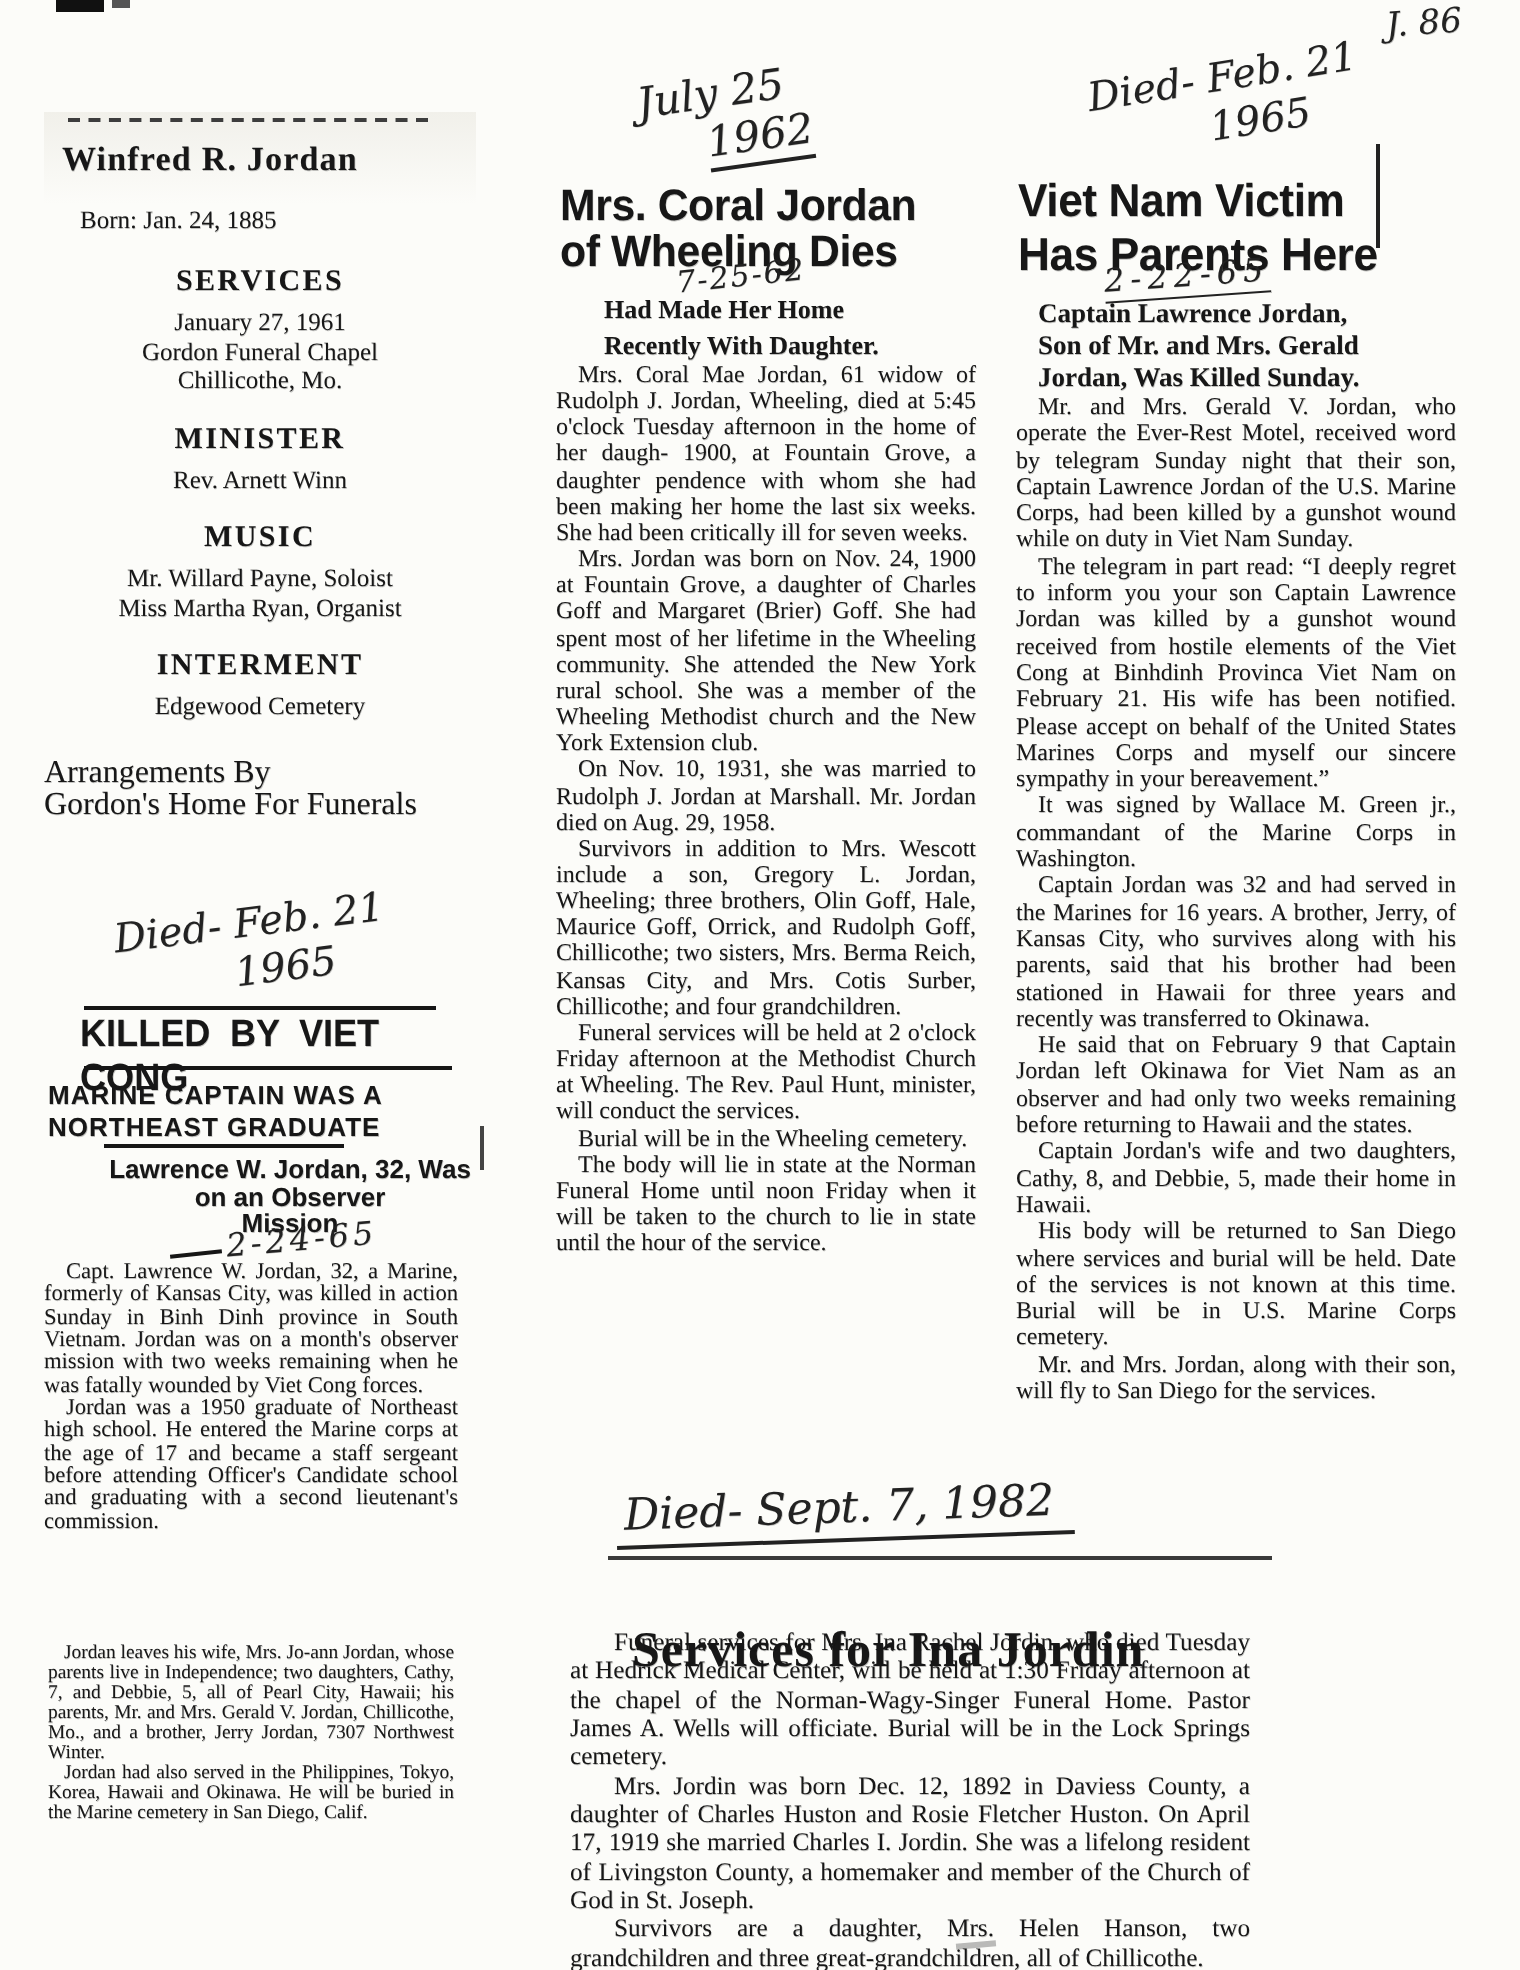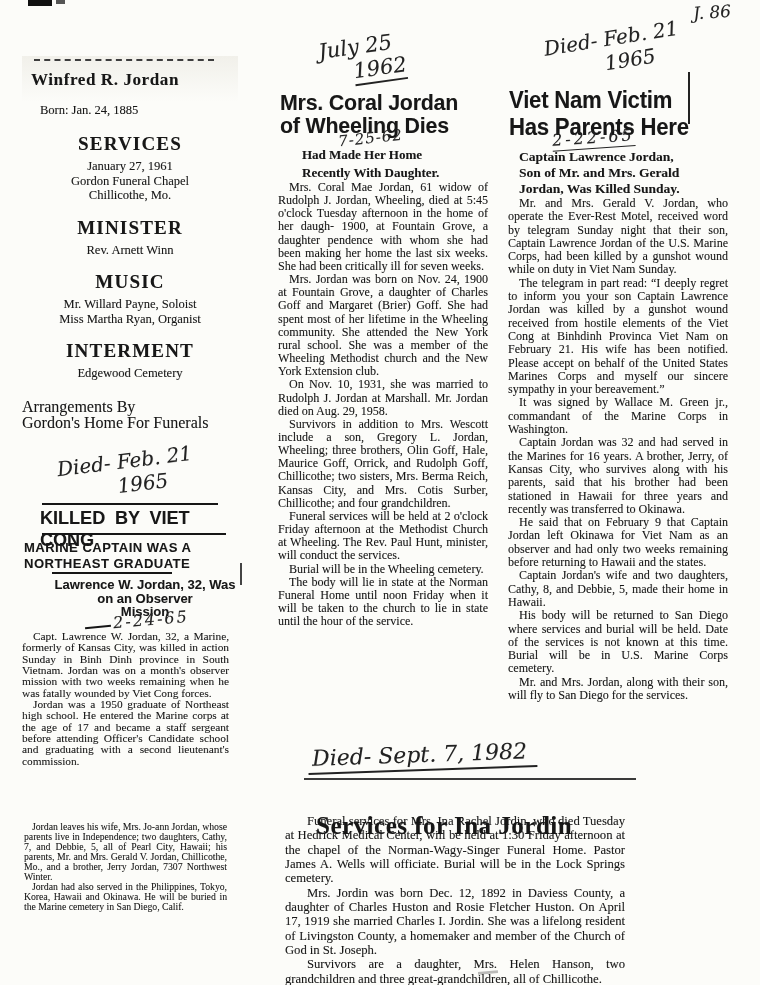--- a/index.html
+++ b/index.html
@@ -17,21 +17,21 @@
     color:#222;white-space:nowrap;
   }
   .hw .l2{display:block;}
 
   
   .fcard{left:22px;top:56px;width:216px;background:linear-gradient(#f1f0ea,#fcfcf9 46px);}
   .fc-dash{margin:3px 0 0 12px;width:180px;border-top:2px dashed #3d3d3d;height:0;}
   .fc-title{margin:9px 0 0 9px;font-size:17px;font-weight:bold;letter-spacing:.6px;}
   .fc-vitals{margin:12px 0 0 18px;font-size:12.5px;line-height:17px;}
   .fc-sec{text-align:center;margin-top:14px;}
-  .fc-head{font-size:19px;font-weight:bold;letter-spacing:1.2px;margin-bottom:4px;}
+  .fc-head{font-size:15px;font-weight:bold;letter-spacing:1.2px;margin-bottom:4px;}
   .fc-line{font-size:12.5px;line-height:14.5px;}
   .fc-footer{text-align:left;margin-top:18px;font-size:16px;line-height:16px;}
 
   
   .np-body p{margin:0;text-indent:11px;text-align:justify;}
   .sans{font-family:"Liberation Sans",sans-serif;font-weight:bold;}
 
   
   .k-head{left:40px;top:507px;width:205px;font-size:19px;letter-spacing:0;word-spacing:5px;
           transform:scaleX(.95);transform-origin:left;}

